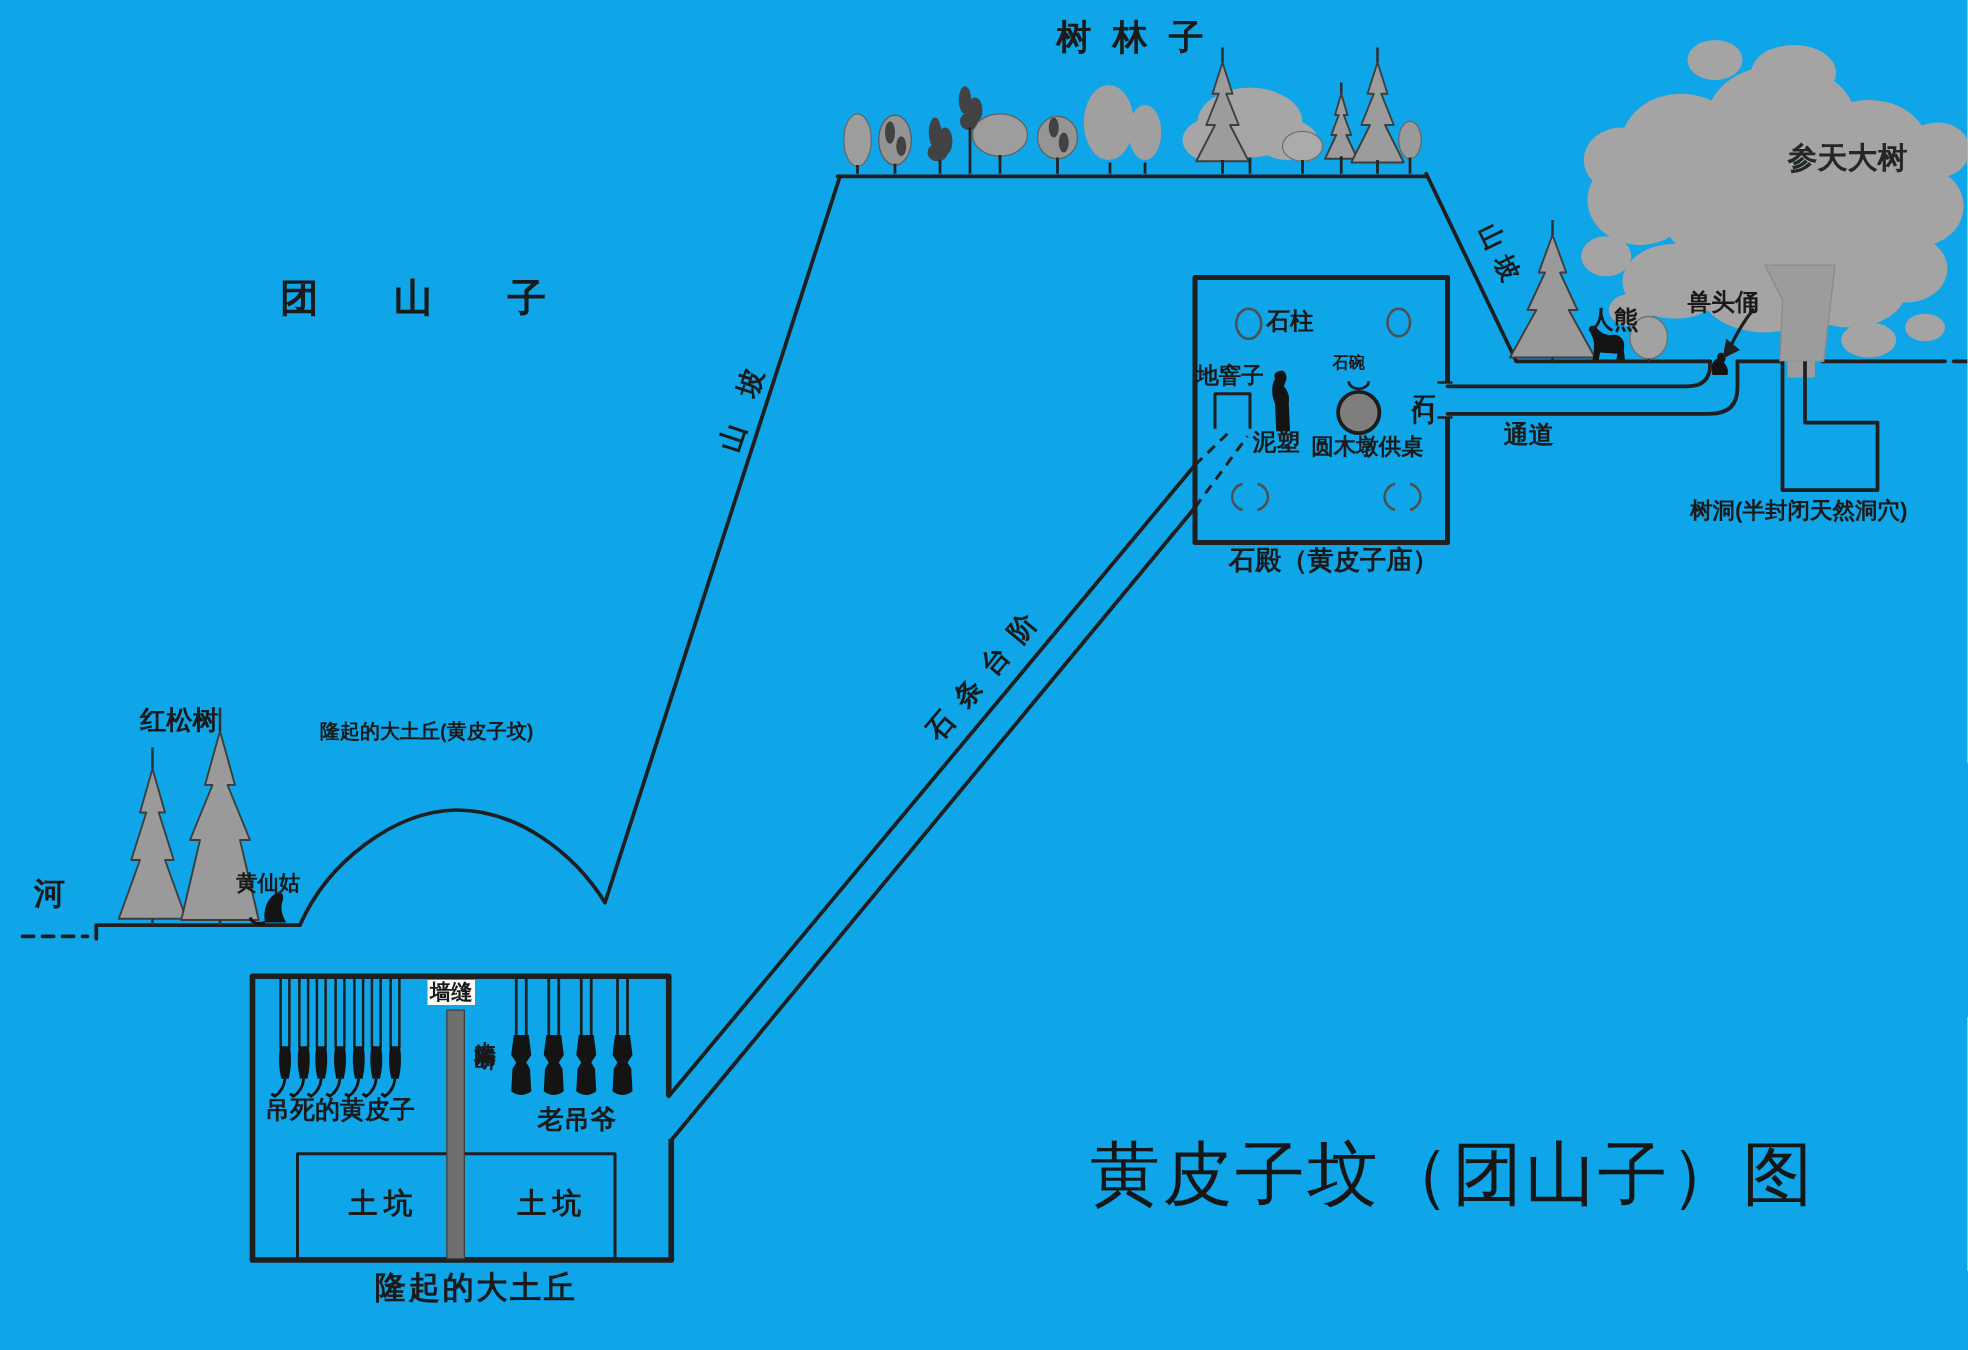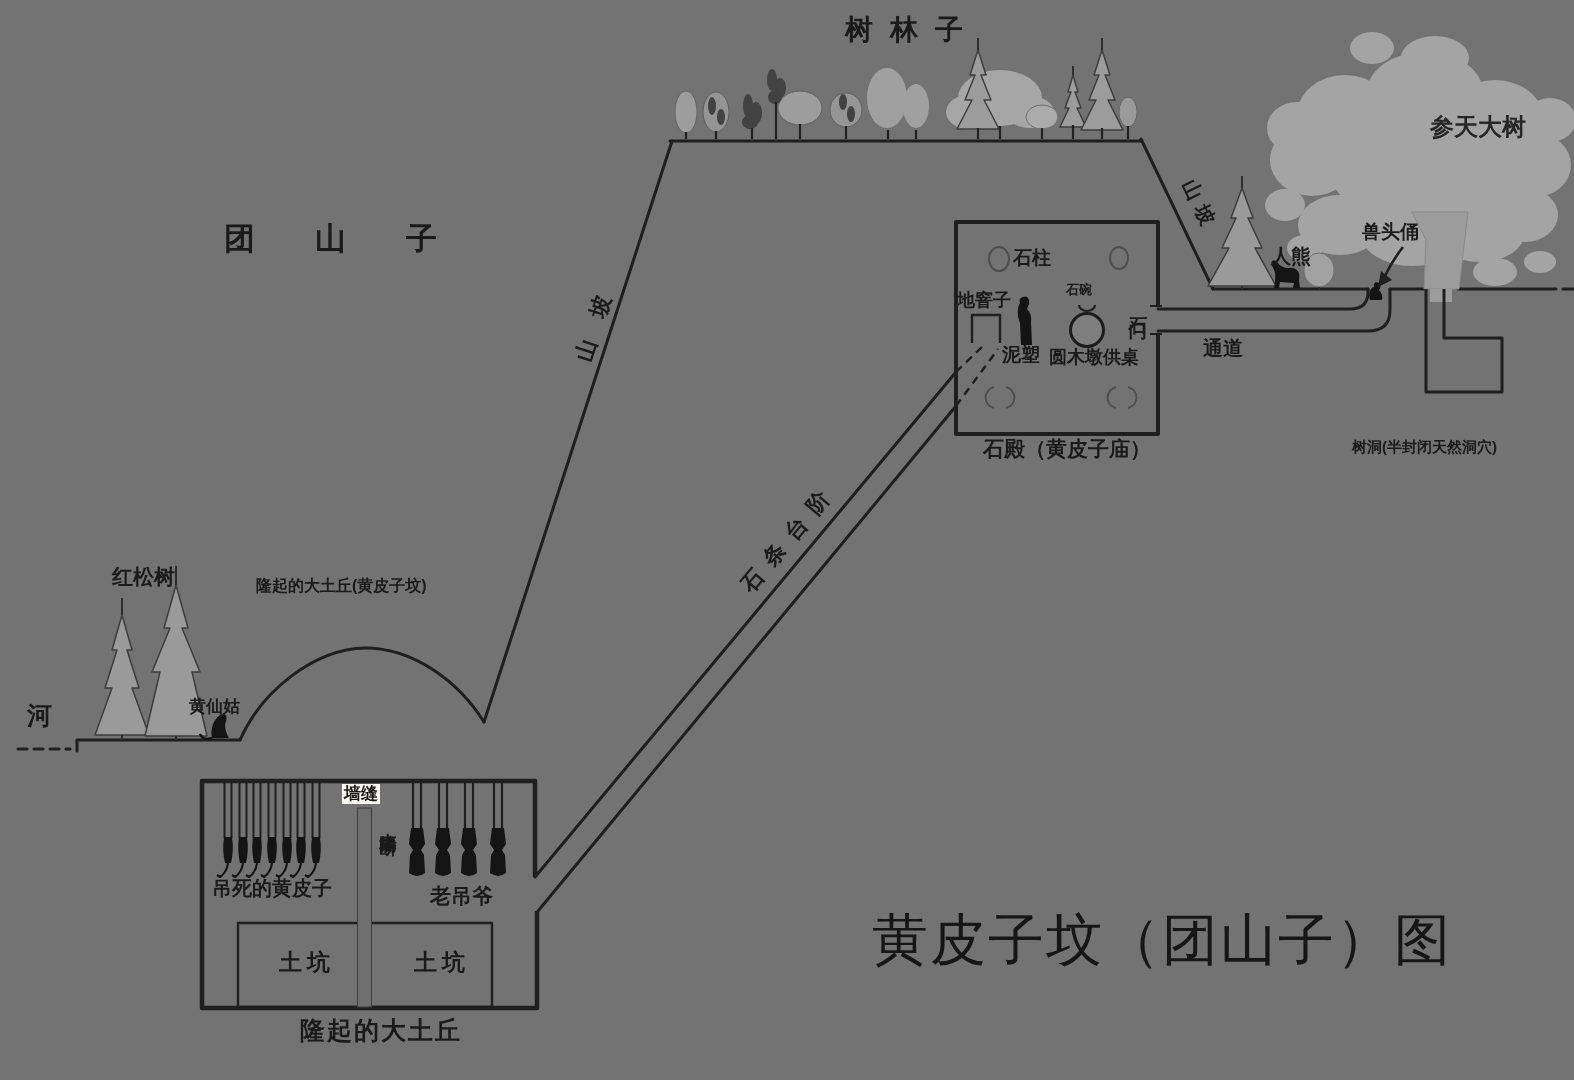--- a/index.html
+++ b/index.html
@@ -1,17 +1,17 @@
 <!DOCTYPE html>
 <html><head>
 <meta charset="utf-8">
 <style>
   html,body{margin:0;padding:0;background:#e8e8e6;}
   .stage{
-    position:relative;width:1574px;height:1080px;background:#737373;overflow:hidden;
+    position:relative;width:1574px;height:1080px;background:#0ea5e9;overflow:hidden;
     font-family:"Liberation Sans","DejaVu Sans",sans-serif;color:#1a1a1a;
   }
   svg.scene{position:absolute;left:0;top:0;}
   .lbl{position:absolute;font-weight:600;white-space:nowrap;line-height:1.15;}
   .vert{writing-mode:vertical-rl;text-orientation:upright;letter-spacing:2px;}
   .title{
     font-family:"Liberation Serif","DejaVu Serif",serif;font-weight:400;
     font-size:56px;letter-spacing:2px;color:#161616;
   }
 </style>
@@ -189,27 +189,27 @@
 <div class="lbl" style="left:845px;top:14px;font-size:28px;letter-spacing:17px;">树林子</div>
 
 <div class="lbl" style="left:224px;top:221px;font-size:31px;letter-spacing:60px;font-weight:700;">团山子</div>
 
 <div class="lbl" style="left:597px;top:317px;font-size:22px;letter-spacing:24px;transform:translate(-50%,-50%) rotate(-72deg);">山坡</div>
 
 <div class="lbl" style="left:1200px;top:206px;font-size:20px;letter-spacing:8px;transform:translate(-50%,-50%) rotate(64deg);">山坡</div>
 
 <div class="lbl" style="left:1398px;top:113px;font-size:24px;color:#262626;margin-left:32px;">参天大树</div>
 
-<div class="lbl" style="left:1350px;top:221px;font-size:19px;margin-left:12px;">兽头俑</div>
+<div class="lbl" style="left:1350px;top:232px;font-size:19px;">兽头俑</div>
 
 <div class="lbl" style="left:1271px;top:245px;font-size:20px;">人熊</div>
 
 <div class="lbl" style="left:1203px;top:337px;font-size:20px;">通道</div>
 
-<div class="lbl" style="left:1352px;top:398px;font-size:15px;margin-top:40px;">树洞(半封闭天然洞穴)</div>
+<div class="lbl" style="left:1352px;top:398px;font-size:18px;">树洞(半封闭天然洞穴)</div>
 
 <div class="lbl" style="left:1067px;top:437px;font-size:21px;transform:translateX(-50%);">石殿（黄皮子庙）</div>
 
 <div class="lbl" style="left:1013px;top:247px;font-size:19px;">石柱</div>
 
 <div class="lbl" style="left:957px;top:290px;font-size:18px;">地窨子</div>
 
 <div class="lbl" style="left:1002px;top:344px;font-size:19px;">泥塑</div>
 
 <div class="lbl" style="left:1066px;top:283px;font-size:13px;">石碗</div>

